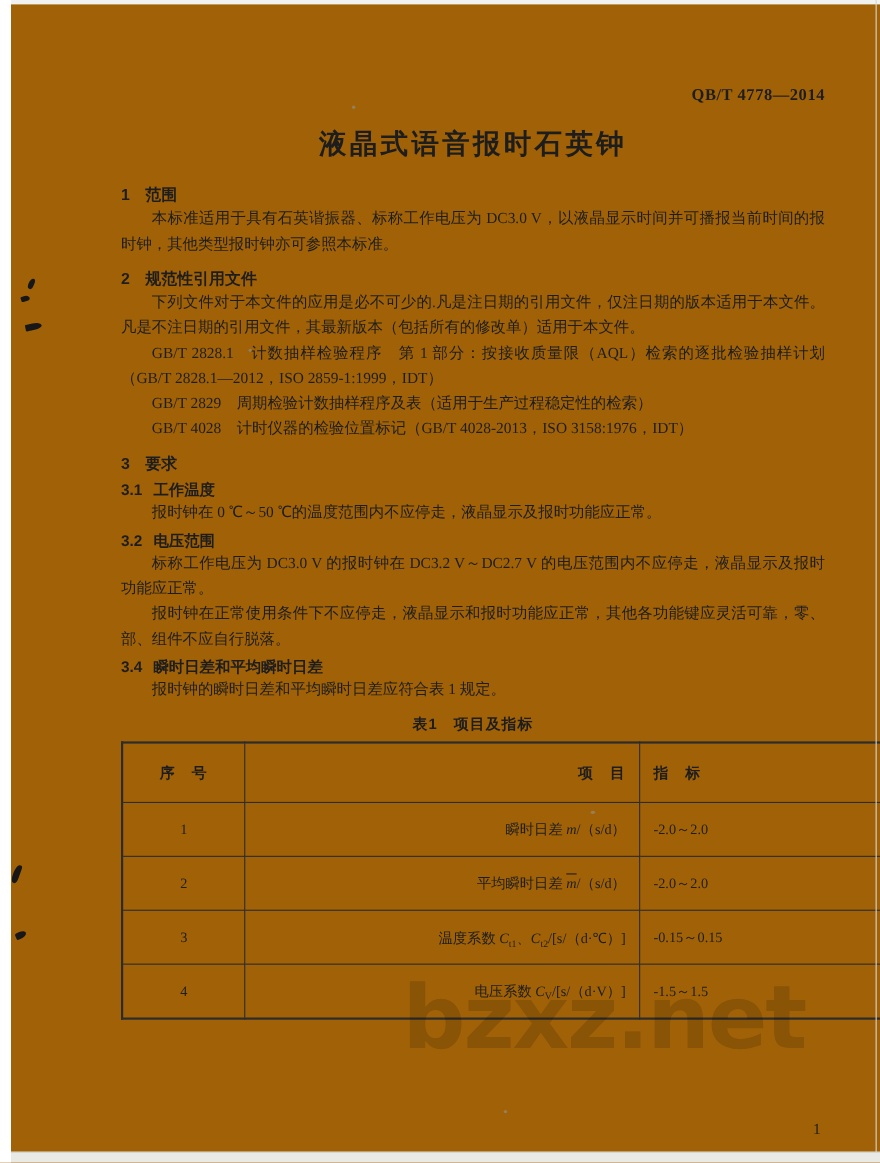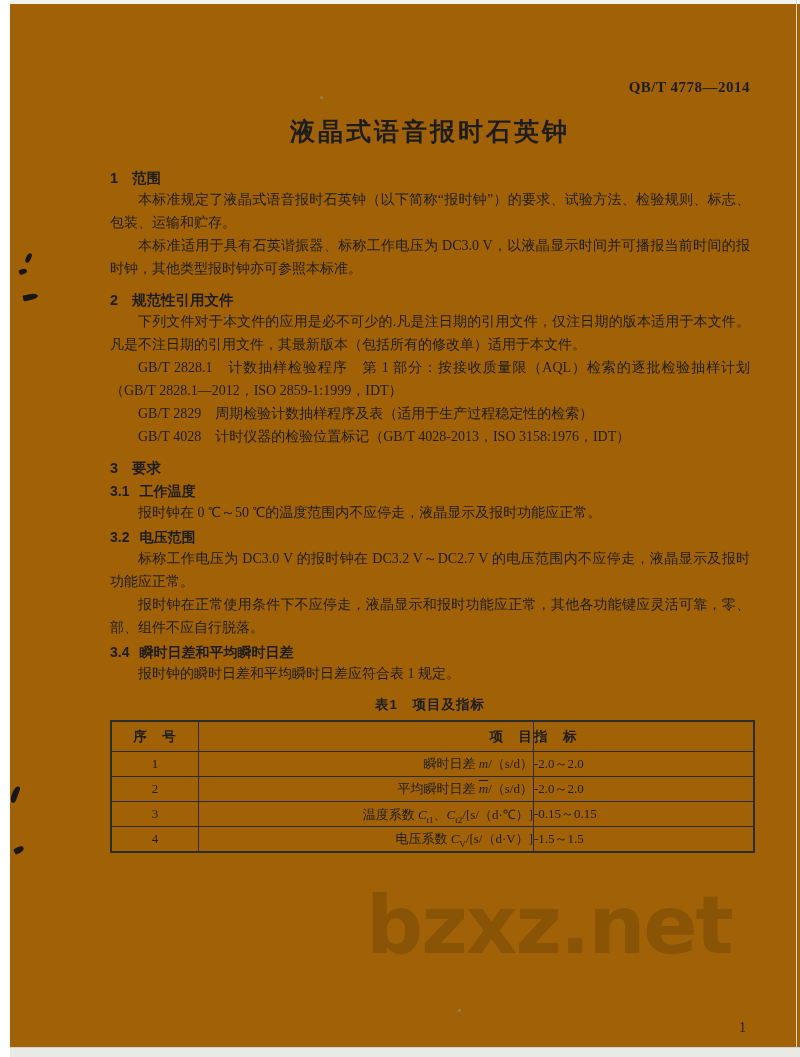--- a/index.html
+++ b/index.html
@@ -48,21 +48,21 @@
   .tbl-caption {
     margin-top:10px; text-align:center;
     font-family:"Liberation Sans", sans-serif; font-weight:bold;
     font-size:13.5px; line-height:19px; letter-spacing:1px;
   }
   table.spec {
     margin-top:6px; border-collapse:collapse; width:640px;
     font-size:13px; table-layout:fixed;
   }
   table.spec { border:2px solid #2c2c2c; }
-  table.spec th, table.spec td { border:1px solid #2c2c2c; padding:0; }
+  table.spec th, table.spec td { border:1px solid #2c2c2c; padding:12px; }
   table.spec th {
     font-family:"Liberation Sans", sans-serif; font-weight:bold;
     height:29px; font-size:13.5px; letter-spacing:1px;
   }
   table.spec td { height:24px; }
   .c-sn  { width:86px; text-align:center; }
   .c-item{ width:334px; text-align:right; }
   td.c-item { padding-left:10px; }
   .c-val { width:219px; text-align:left; }
 
@@ -93,21 +93,20 @@
 <div class="page">
   <div class="top-strip"></div>
 
   <div class="content">
     <div class="doc-number">QB/T 4778—2014</div>
     <h1 class="title">液晶式语音报时石英钟</h1>
 
     <div class="h-sec">
       <span class="hn">1</span><span class="ht">范围</span>
     </div>
-    <p class="body ind mt8">本标准规定了液晶式语音报时石英钟（以下简称“报时钟”）的要求、试验方法、检验规则、标志、包装、运输和贮存。</p>
     <p class="body ind">本标准适用于具有石英谐振器、标称工作电压为 DC3.0 V，以液晶显示时间并可播报当前时间的报时钟，其他类型报时钟亦可参照本标准。</p>
 
     <div class="h-sec mt10">
       <span class="hn">2</span><span class="ht">规范性引用文件</span>
     </div>
     <p class="body ind mt6">下列文件对于本文件的应用是必不可少的.凡是注日期的引用文件，仅注日期的版本适用于本文件。凡是不注日期的引用文件，其最新版本（包括所有的修改单）适用于本文件。</p>
     <p class="body ind">GB/T 2828.1　计数抽样检验程序　第 1 部分：按接收质量限（AQL）检索的逐批检验抽样计划（GB/T 2828.1—2012，ISO 2859-1:1999，IDT）</p>
     <p class="body ind">GB/T 2829　周期检验计数抽样程序及表（适用于生产过程稳定性的检索）</p>
     <p class="body ind">GB/T 4028　计时仪器的检验位置标记（GB/T 4028-2013，ISO 3158:1976，IDT）</p>
 

